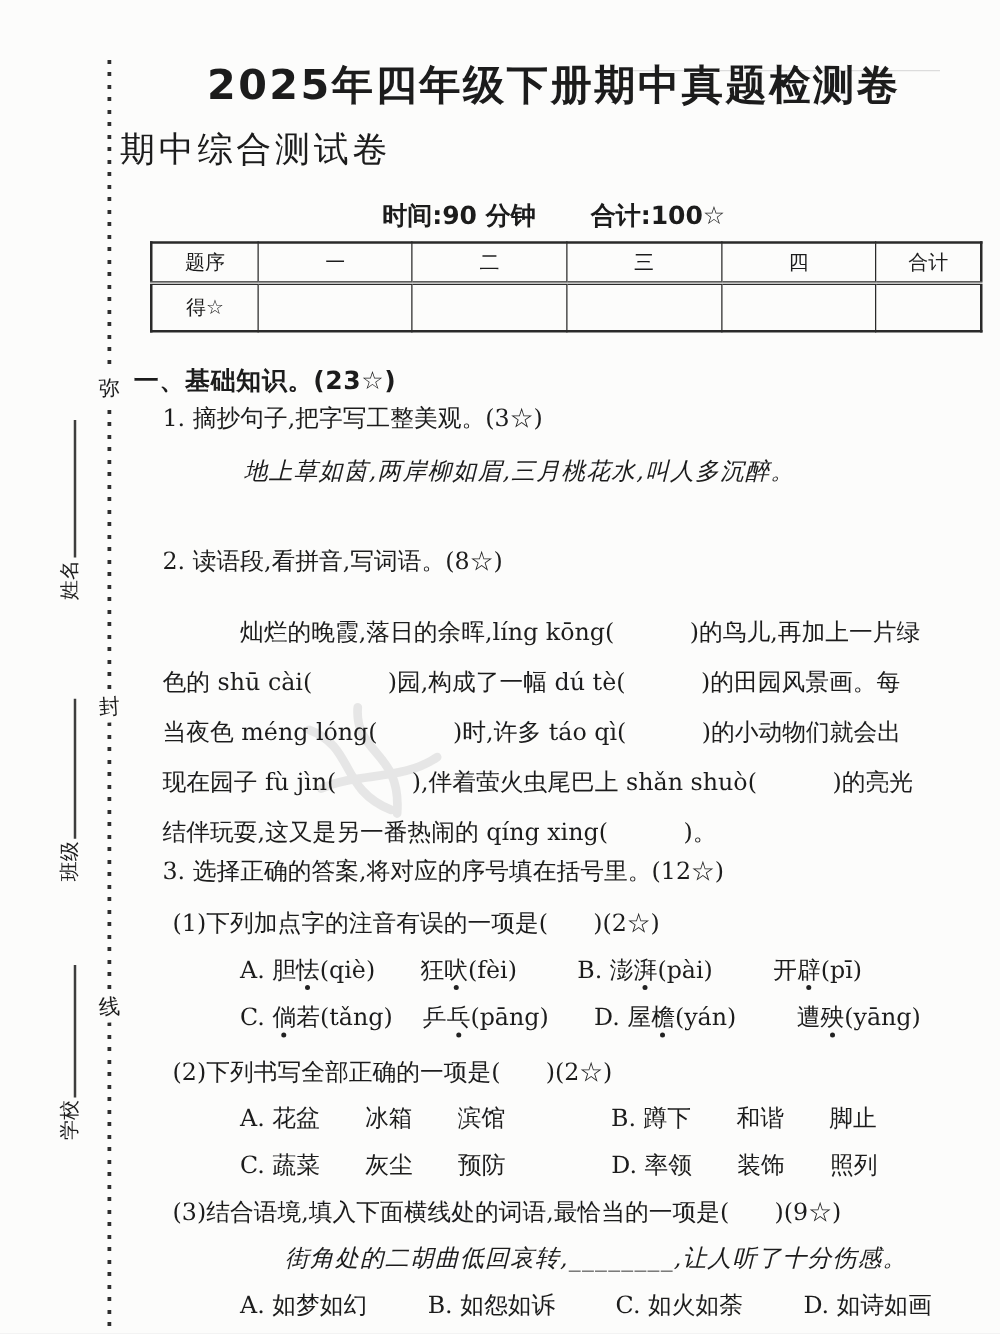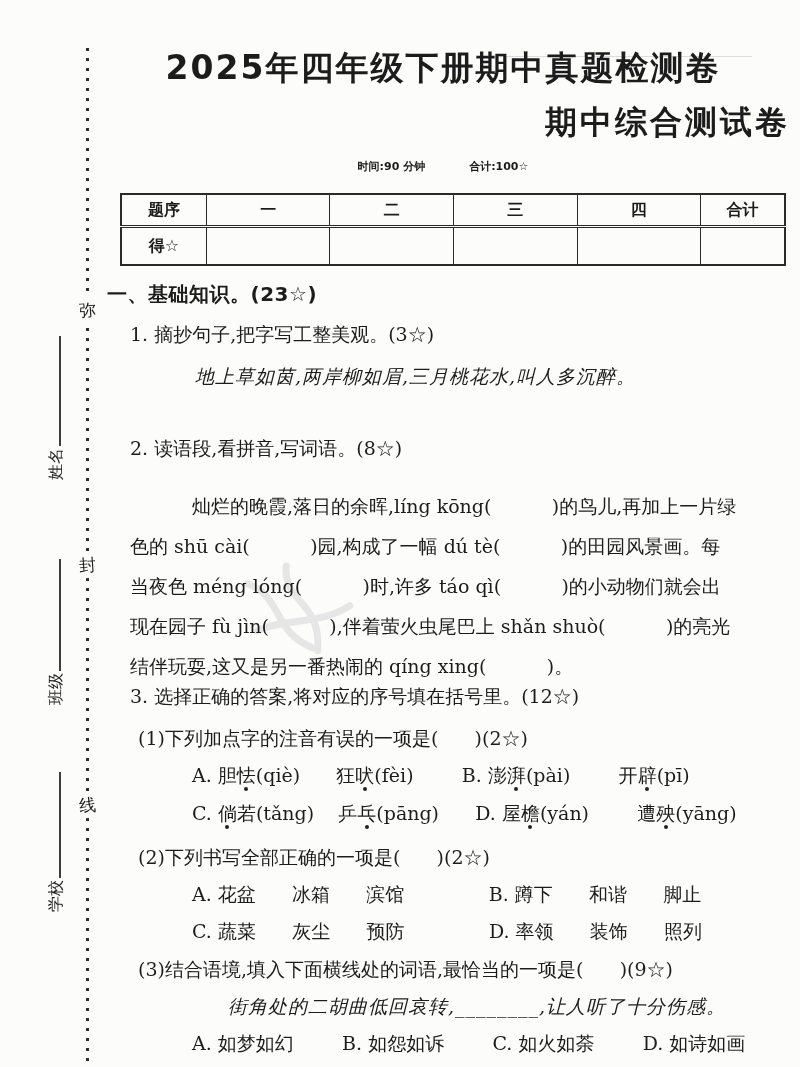--- a/index.html
+++ b/index.html
@@ -33,50 +33,50 @@
   .field.f0{top:480px}.field.f0 .blank{width:110px}
   .field.f1{top:705px}.field.f1 .blank{width:112px}
   .field.f2{top:912px}.field.f2 .blank{width:106px}
   
   .title{
     position:absolute;left:96px;top:46px;width:694px;text-align:center;
     font-size:33px;font-weight:bold;letter-spacing:2px;
     font-family:"DejaVu Sans","Liberation Sans",sans-serif;
   }
   .subtitle{
-    position:absolute;left:96px;top:101px;width:694px;text-align:right;
-    font-size:32px;font-weight:bold;letter-spacing:3px;
+    position:absolute;left:96px;top:101px;width:694px;text-align:left;
+    font-size:28px;font-weight:normal;letter-spacing:3px;
     font-family:"DejaVu Sans","Liberation Sans",sans-serif;
   }
   .meta{
     position:absolute;left:96px;top:159px;width:694px;text-align:center;
-    font-size:11px;font-weight:bold;
+    font-size:20px;font-weight:bold;
     font-family:"DejaVu Sans","Liberation Sans",sans-serif;
   }
   .meta .gap{display:inline-block;width:44px}
   
   table.score{
     position:absolute;left:120px;top:193px;width:666px;
     border-collapse:collapse;table-layout:fixed;
     font-family:"DejaVu Sans","Liberation Sans",sans-serif;
   }
   table.score col.c-label{width:85px}
   table.score col.c-num{width:123px}
   table.score col.c-total{width:84px}
   table.score th,table.score td{
     border:1px solid #2a2a2a;height:30px;text-align:center;
-    font-size:16px;font-weight:bold;padding:0;
+    font-size:16px;font-weight:normal;padding:0;
   }
   table.score{border:2px solid #2a2a2a}
   table.score tr.hdr th{border-bottom:3px double #2a2a2a}
   table.score tr.scorerow td{height:36px}
   
   .t{position:absolute;white-space:pre;font-size:19px}
   .h1{
-    left:107px;top:281px;font-size:20px;font-weight:bold;
+    left:107px;top:291px;font-size:20px;font-weight:bold;
     font-family:"DejaVu Sans","Liberation Sans",sans-serif;letter-spacing:.5px;text-align:right;
   }
   .stem{left:130px}
   .substem{left:138px}
   .optrow{left:192px}
   .kai{font-style:italic;letter-spacing:1px}
   .q1stem{top:322px}
   .q1sent{left:195px;top:364px}
   .q2stem{top:436px}
   .para{position:absolute;left:130px;top:486px;width:668px;font-size:19px}

